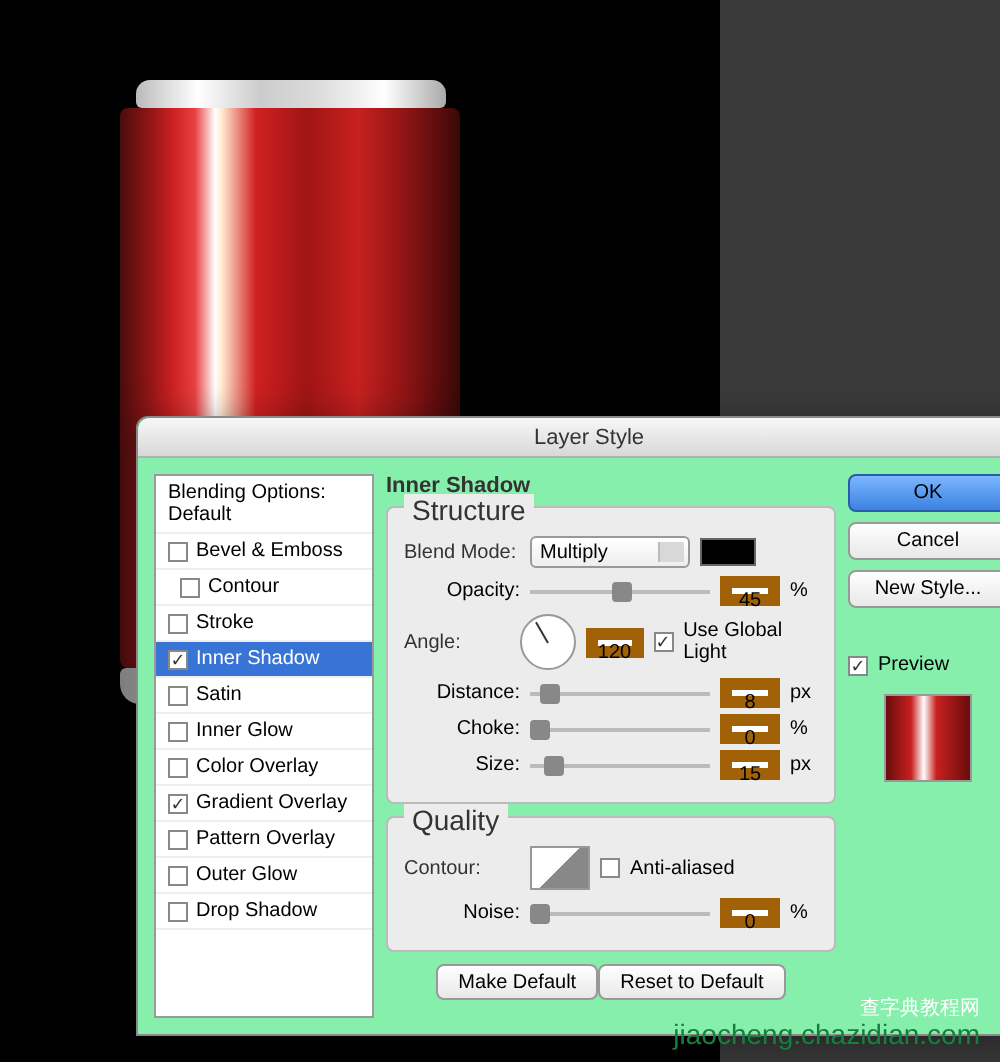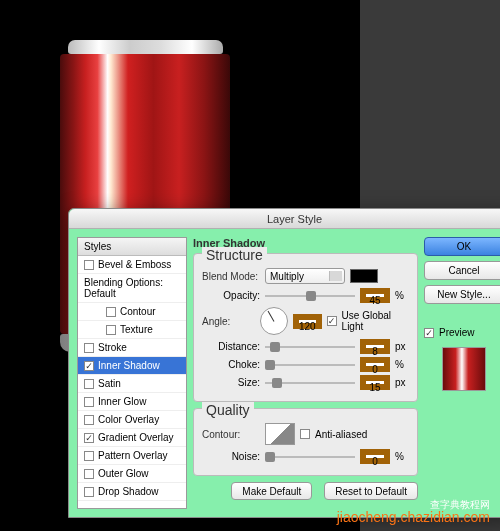--- a/index.html
+++ b/index.html
@@ -11,21 +11,21 @@
 .can-bot{width:170px;height:18px;margin:0 auto;background:linear-gradient(90deg,#888,#fff 20%,#ccc 50%,#fff 80%,#888);border-radius:3px 3px 10px 10px}
 .dialog{position:absolute;top:208px;left:68px;width:445px;background:#86efac;border:1px solid #8a8a8a;border-radius:6px 6px 0 0;box-shadow:0 4px 20px rgba(0,0,0,.4)}
 .titlebar{height:20px;background:linear-gradient(#f7f7f7,#d8d8d8);border-bottom:1px solid #b0b0b0;border-radius:6px 6px 0 0;display:flex;align-items:center;padding-left:8px;justify-content:center;position:relative}
 .titlebar-title{font-size:11px;color:#333}
 .dialog-body{display:flex;padding:8px;gap:6px}
 .styles-col{width:110px}
 .styles-col .box{background:#fff;border:1px solid #9a9a9a;height:272px}
 .styles-col .header{background:linear-gradient(#f5f5f5,#ddd);border-bottom:1px solid #bbb;padding:3px 6px;font-size:10px}
 .style-row{padding:3px 6px;font-size:9.5px;border-bottom:1px solid #eee;display:flex;align-items:center;gap:4px}
 .style-row.selected{background:#3874d6;color:#fff}
-.style-row.indent{padding-left:28px}
+.style-row.indent{padding-left:12px}
 .chk{width:10px;height:10px;border:1px solid #888;background:#fff;display:inline-flex;align-items:center;justify-content:center;font-size:9px;color:#333;flex-shrink:0}
 .chk.checked::before{content:"✓"}
 .center-col{flex:1}
 .group{border:1px solid #bbb;border-radius:4px;padding:10px 8px 8px;margin-bottom:6px;position:relative;background:#ececec}
 .group-title{position:absolute;top:-7px;left:8px;background:#ececec;padding:0 4px;font-size:14px;color:#333}
 .section-title{font-size:11px;font-weight:bold;color:#333;margin-bottom:4px}
 .row{display:flex;align-items:center;margin:4px 0;gap:5px}
 .row label{width:58px;text-align:left;font-size:10px;color:#333}
 .select{flex:0 0 80px;height:16px;background:linear-gradient(#fff,#eee);border:1px solid #999;border-radius:3px;font-size:10px;padding:0 4px;display:flex;align-items:center;position:relative}
 .select::after{content:"";position:absolute;right:2px;top:2px;width:12px;height:10px;background:#d8d8d8;border-left:1px solid #bbb}
@@ -40,54 +40,49 @@
 .angle-dial{width:28px;height:28px;border:1px solid #999;border-radius:50%;background:#fff;position:relative;flex-shrink:0}
 .angle-dial::after{content:"";position:absolute;top:13px;left:13px;width:12px;height:1px;background:#333;transform-origin:left;transform:rotate(-120deg)}
 .contour{width:30px;height:22px;border:1px solid #999;background:linear-gradient(135deg,#fff 50%,#888 50%)}
 .btn{height:18px;padding:0 10px;background:linear-gradient(#fff,#e8e8e8);border:1px solid #999;border-radius:4px;font-size:10px;display:inline-flex;align-items:center;justify-content:center;cursor:default}
 .right-col{width:80px;display:flex;flex-direction:column;gap:5px}
 .right-col .btn{width:100%;height:19px}
 .btn.primary{background:linear-gradient(#7cb6ff,#3b82e0);border-color:#2a5ca8;color:#000}
 .preview-row{display:flex;align-items:center;gap:5px;margin-top:18px}
 .preview-swatch{width:44px;height:44px;border:1px solid #999;background:linear-gradient(90deg,#6a0c0c,#c82020 30%,#fff 45%,#c82020 60%,#6a0c0c);margin-top:4px;align-self:center}
 .watermark{position:absolute;bottom:6px;right:10px;color:#fff;font-size:24px;font-family:"Microsoft YaHei",sans-serif;text-align:right;line-height:1.1}
-.watermark .small{font-size:14px;color:#f97316}
+.watermark .small{font-size:14px;color:#15803d}
 </style>
 </head>
 <body>
 <div class="bg-split"></div>
 
 <div class="can-area">
   <div class="can-top"></div>
   <div class="can-body"></div>
   <div class="can-bot"></div>
 </div>
 
 <div class="dialog">
   <div class="titlebar">
     <span class="titlebar-title">Layer Style</span>
   </div>
   <div class="dialog-body">
     <div class="styles-col">
       <div class="box">
-        <div class="header">Styles</div>
+        <div class="style-row">
+            <span>Blending Options: Default</span>
+          </div>
         <div class="style-row">
             <span class="chk"></span>
             <span>Bevel &amp; Emboss</span>
           </div>
-        <div class="style-row">
-            <span>Blending Options: Default</span>
-          </div>
         <div class="style-row indent">
             <span class="chk"></span>
             <span>Contour</span>
-          </div>
-        <div class="style-row indent">
-            <span class="chk"></span>
-            <span>Texture</span>
           </div>
         <div class="style-row">
             <span class="chk"></span>
             <span>Stroke</span>
           </div>
         <div class="style-row selected">
             <span class="chk checked"></span>
             <span>Inner Shadow</span>
           </div>
         <div class="style-row">
@@ -189,21 +184,21 @@
           <label>Noise:</label>
           <div class="slider">
               <div class="slider-track"></div>
               <div class="slider-thumb" style="left:0"></div>
             </div>
           <div class="num">0</div>
           <span class="unit">%</span>
         </div>
       </div>
 
-      <div class="row" style="justify-content:flex-end;gap:12px">
+      <div class="row" style="justify-content:center;gap:0">
         <div class="btn">
             <span>Make Default</span>
           </div>
         <div class="btn">
             <span>Reset to Default</span>
           </div>
       </div>
     </div>
 
     <div class="right-col">

